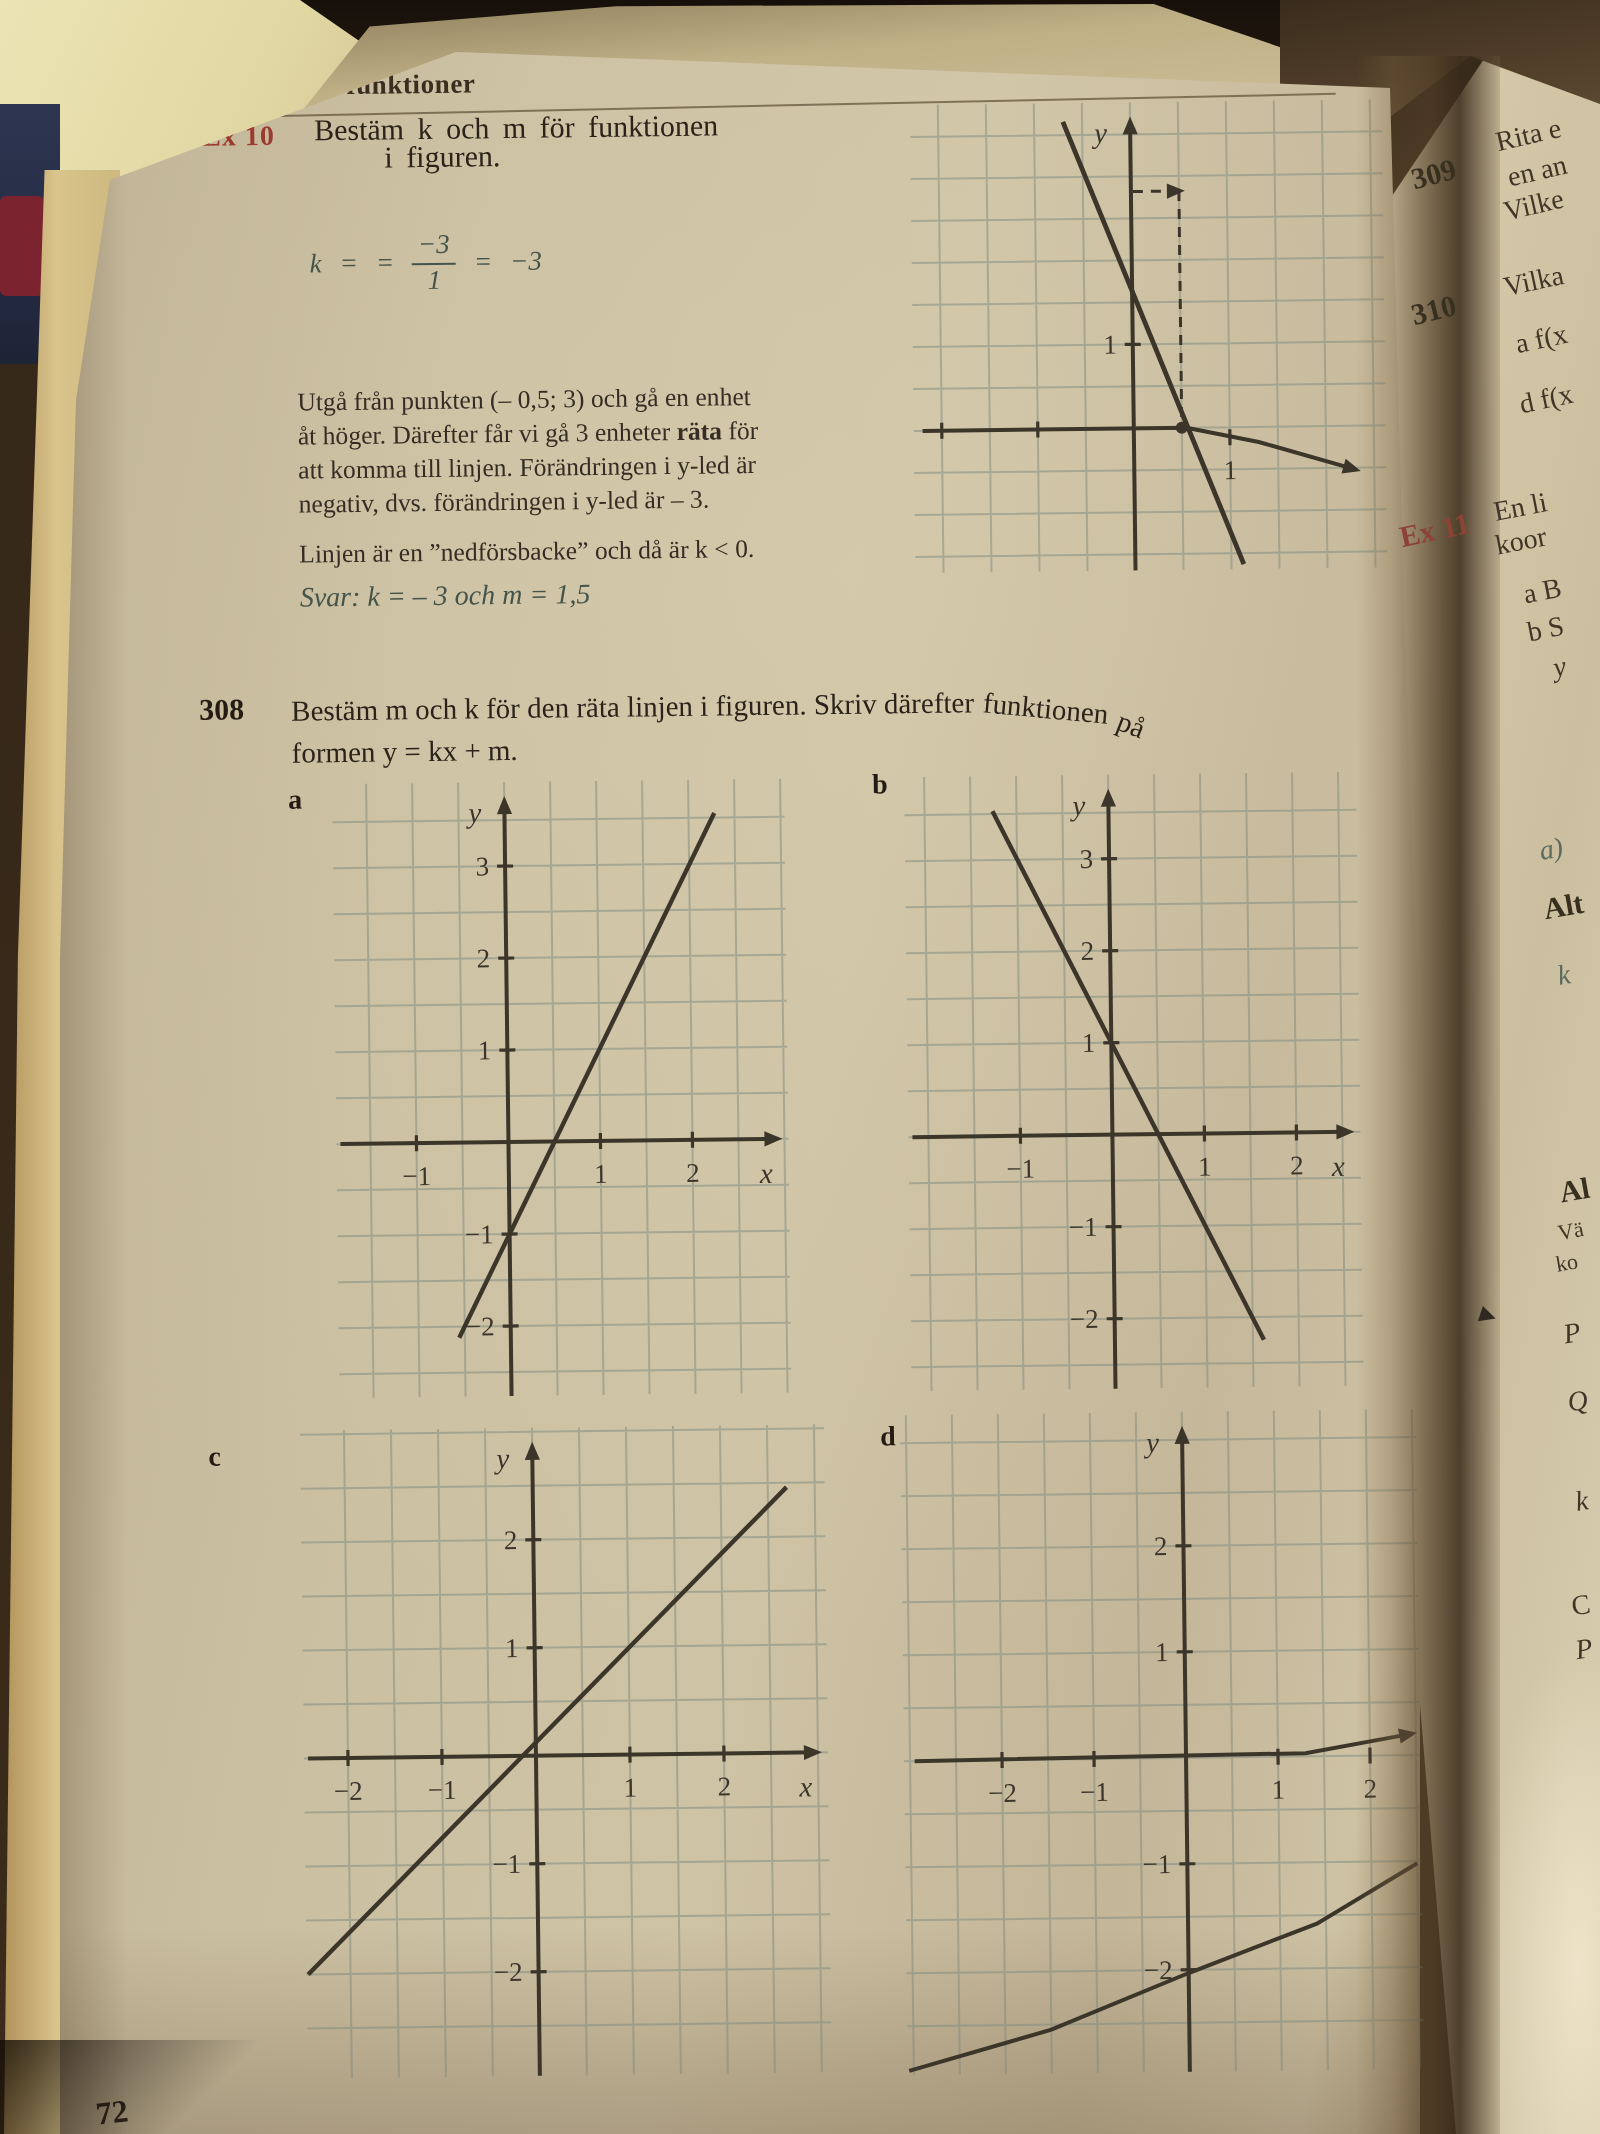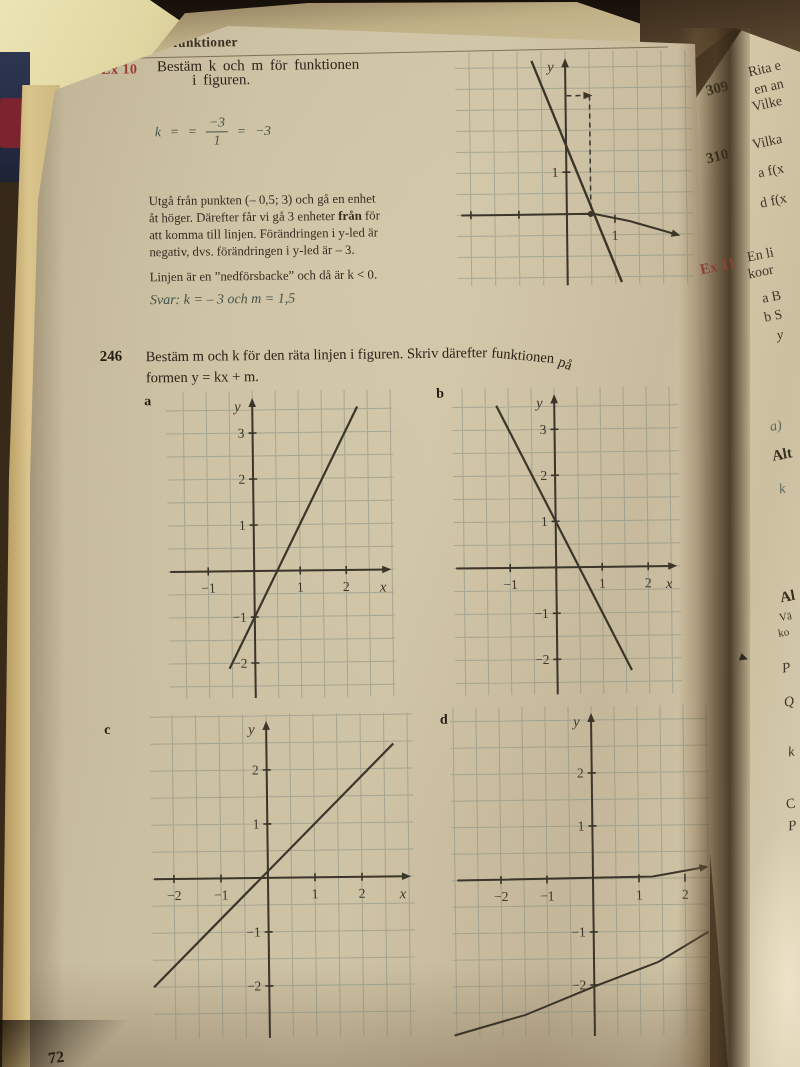--- a/index.html
+++ b/index.html
@@ -98,29 +98,29 @@
         <span class="frac">
           <span class="fnum">−3</span>
           <span>1</span>
         </span>
         <span>=</span>
         <span>−3</span>
       </div>
 
       <div class="abs small-text" style="left:117px;top:172px;width:340px;">
         <div>Utgå från punkten (– 0,5; 3) och gå en enhet</div>
-        <div><span>åt höger. Därefter får vi gå 3 enheter </span><b>från</b><span> för</span></div>
+        <div><span>åt höger. Därefter får vi gå 3 enheter </span><b>räta</b><span> för</span></div>
         <div>att komma till linjen. Förändringen i y-led är</div>
         <div>negativ, dvs. förändringen i y-led är – 3.</div>
       </div>
 
       <div class="abs small-text" style="left:117px;top:248px;">Linjen är en ”nedförsbacke” och då är k &lt; 0.</div>
       <div class="abs teal answer" style="left:117px;top:271px;">Svar:  k = – 3  och  m = 1,5</div>
 
-      <div class="abs p308-num" style="left:66px;top:326px;">246</div>
+      <div class="abs p308-num" style="left:66px;top:326px;">308</div>
       <div class="abs p308-text" style="left:112px;top:327px;">
         <span>Bestäm m och k för den räta linjen i figuren. Skriv därefter </span><span class="droop"><span>funktionen </span><span class="droop2">på</span></span>
       </div>
       <div class="abs p308-text" style="left:112px;top:348px;">formen y = kx + m.</div>
 
       <div class="abs graph" style="left:425px;top:35px;"><svg width="236" height="234" viewBox="0 0 236 234" style="overflow:visible">
             <path d="M14.0 0V234M38.0 0V234M62.0 0V234M86.0 0V234M110.0 0V234M134.0 0V234M158.0 0V234M182.0 0V234M206.0 0V234M230.0 0V234M0 16.0H236M0 37.0H236M0 58.0H236M0 79.0H236M0 100.0H236M0 121.0H236M0 142.0H236M0 163.0H236M0 184.0H236M0 205.0H236M0 226.0H236" stroke="rgba(123,138,128,0.5)" stroke-width="1" fill="none"></path>
             <line x1="110" y1="10" x2="110" y2="234" stroke="#3b352a" stroke-width="2"></line>
             <polygon points="110,7 113.8,16 106.2,16" fill="#3b352a"></polygon>
             <path d="M4.3999999999999915 163L136.4 163L172.4 170.56L220.39999999999998 184.84" stroke="#3b352a" stroke-width="2" fill="none"></path>

